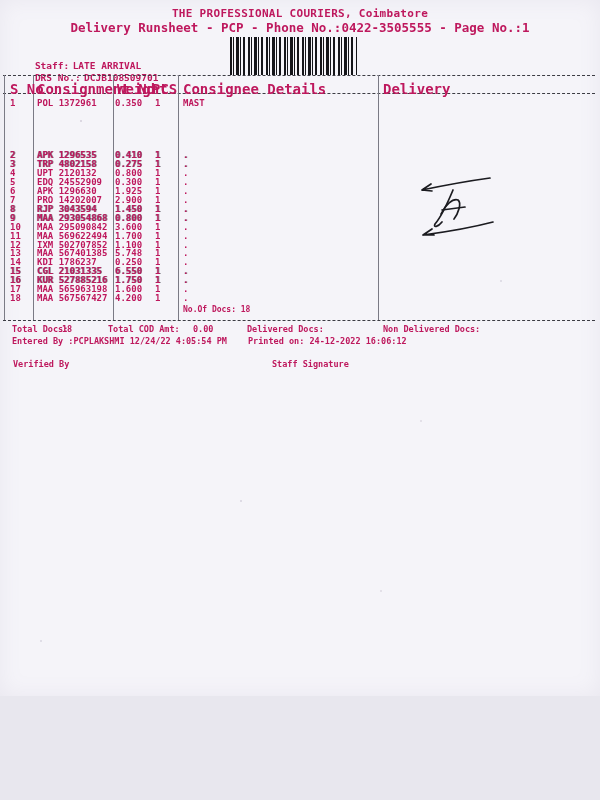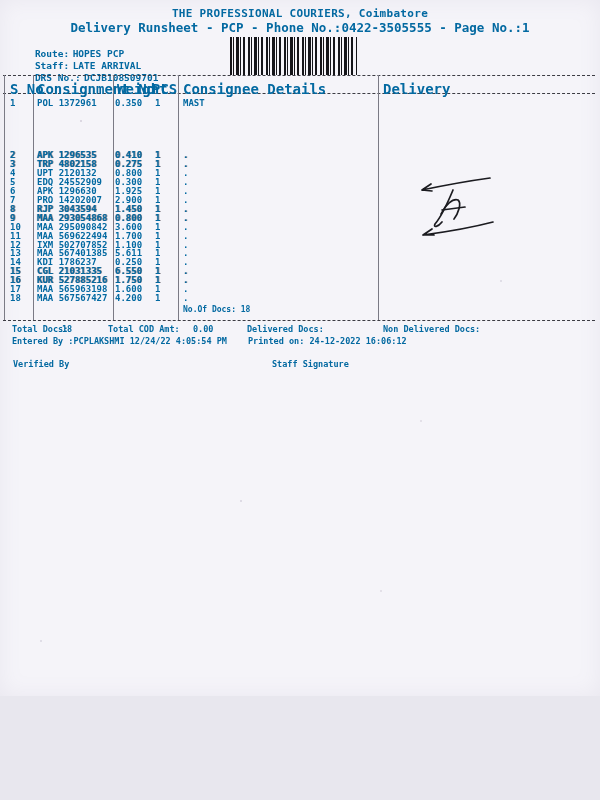--- a/index.html
+++ b/index.html
@@ -1,21 +1,21 @@
 <!DOCTYPE html>
 <html><head>
 <meta charset="utf-8">
 <style>
   html,body { margin:0; padding:0; background:#e8e7ee; }
   .page {
     position:relative; width:600px; height:696px; overflow:hidden;
     background:#f5f4f9;
     box-shadow: inset 0 0 22px rgba(140,130,160,0.10);
     font-family:"DejaVu Sans Mono","Liberation Mono",monospace;
-    font-weight:700; color:#0369a1;
+    font-weight:700; color:#be185d;
   }
   .abs { position:absolute; white-space:pre; }
   .title    { top:7px; left:0; width:600px; text-align:center; font-size:11px; letter-spacing:.3px; }
   .subtitle { top:20px; left:0; width:600px; text-align:center; font-size:12.5px; }
   .meta { font-size:9.5px; }
   .meta span + span { margin-left:.6ch; }
   .barcode {
     left:230px; top:37px; width:127px; height:38px;
     background: repeating-linear-gradient(90deg,
       #15151a 0 2px, transparent 2px 3px,
@@ -45,23 +45,20 @@
       300px 470px 0 rgba(110,100,130,.18), 120px 660px 0 rgba(110,100,130,.2); }
 </style>
 </head>
 <body>
 
 <div class="page">
 
   <div class="abs title">THE PROFESSIONAL COURIERS, Coimbatore</div>
   <div class="abs subtitle">Delivery Runsheet - PCP - Phone No.:0422-3505555 - Page No.:1</div>
 
-  <div class="abs meta" style="left:12px; top:37px">
-    <span>Route:</span><span>HOPES PCP</span>
-  </div>
   <div class="abs meta" style="left:12px; top:49px">
     <span>Staff:</span><span>LATE ARRIVAL</span>
   </div>
   <div class="abs meta" style="left:12px; top:61px">
     <span>DRS No.:</span><span>DCJB108509701</span>
   </div>
 
   <div class="abs barcode"></div>
 
 
@@ -164,21 +161,21 @@
       <div class="row" style="top: 241px;">
     <span class="c-sno">12</span>
     <span class="c-con">IXM 502707852</span>
     <span class="c-wt">1.100</span>
     <span class="c-pcs">1</span>
     <span class="c-cd">.</span>
   </div>
       <div class="row" style="top: 249px;">
     <span class="c-sno">13</span>
     <span class="c-con">MAA 567401385</span>
-    <span class="c-wt">5.611</span>
+    <span class="c-wt">5.748</span>
     <span class="c-pcs">1</span>
     <span class="c-cd">.</span>
   </div>
       <div class="row" style="top: 258px;">
     <span class="c-sno">14</span>
     <span class="c-con">KDI 1786237</span>
     <span class="c-wt">0.250</span>
     <span class="c-pcs">1</span>
     <span class="c-cd">.</span>
   </div>

